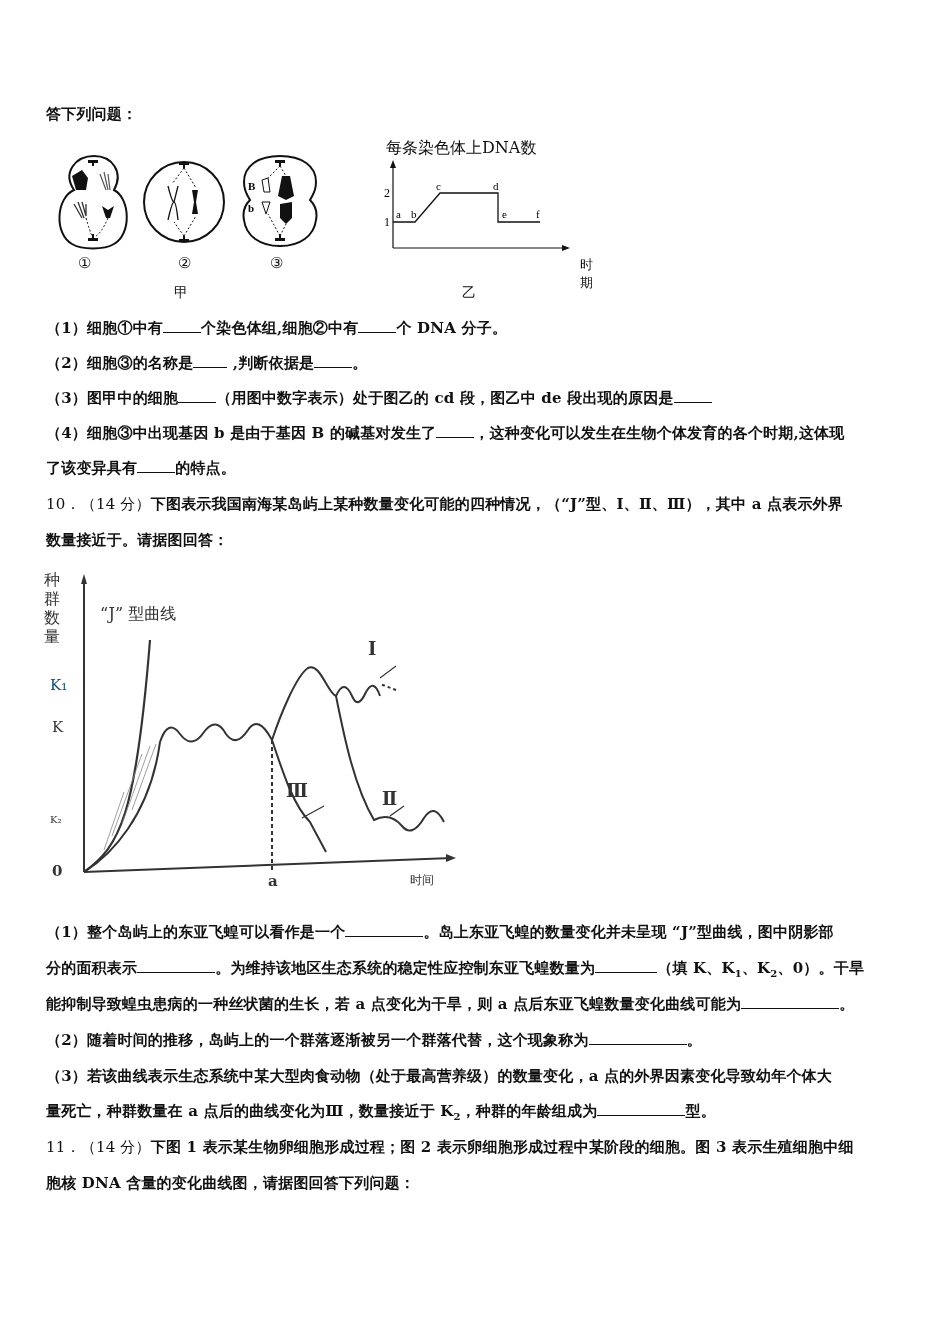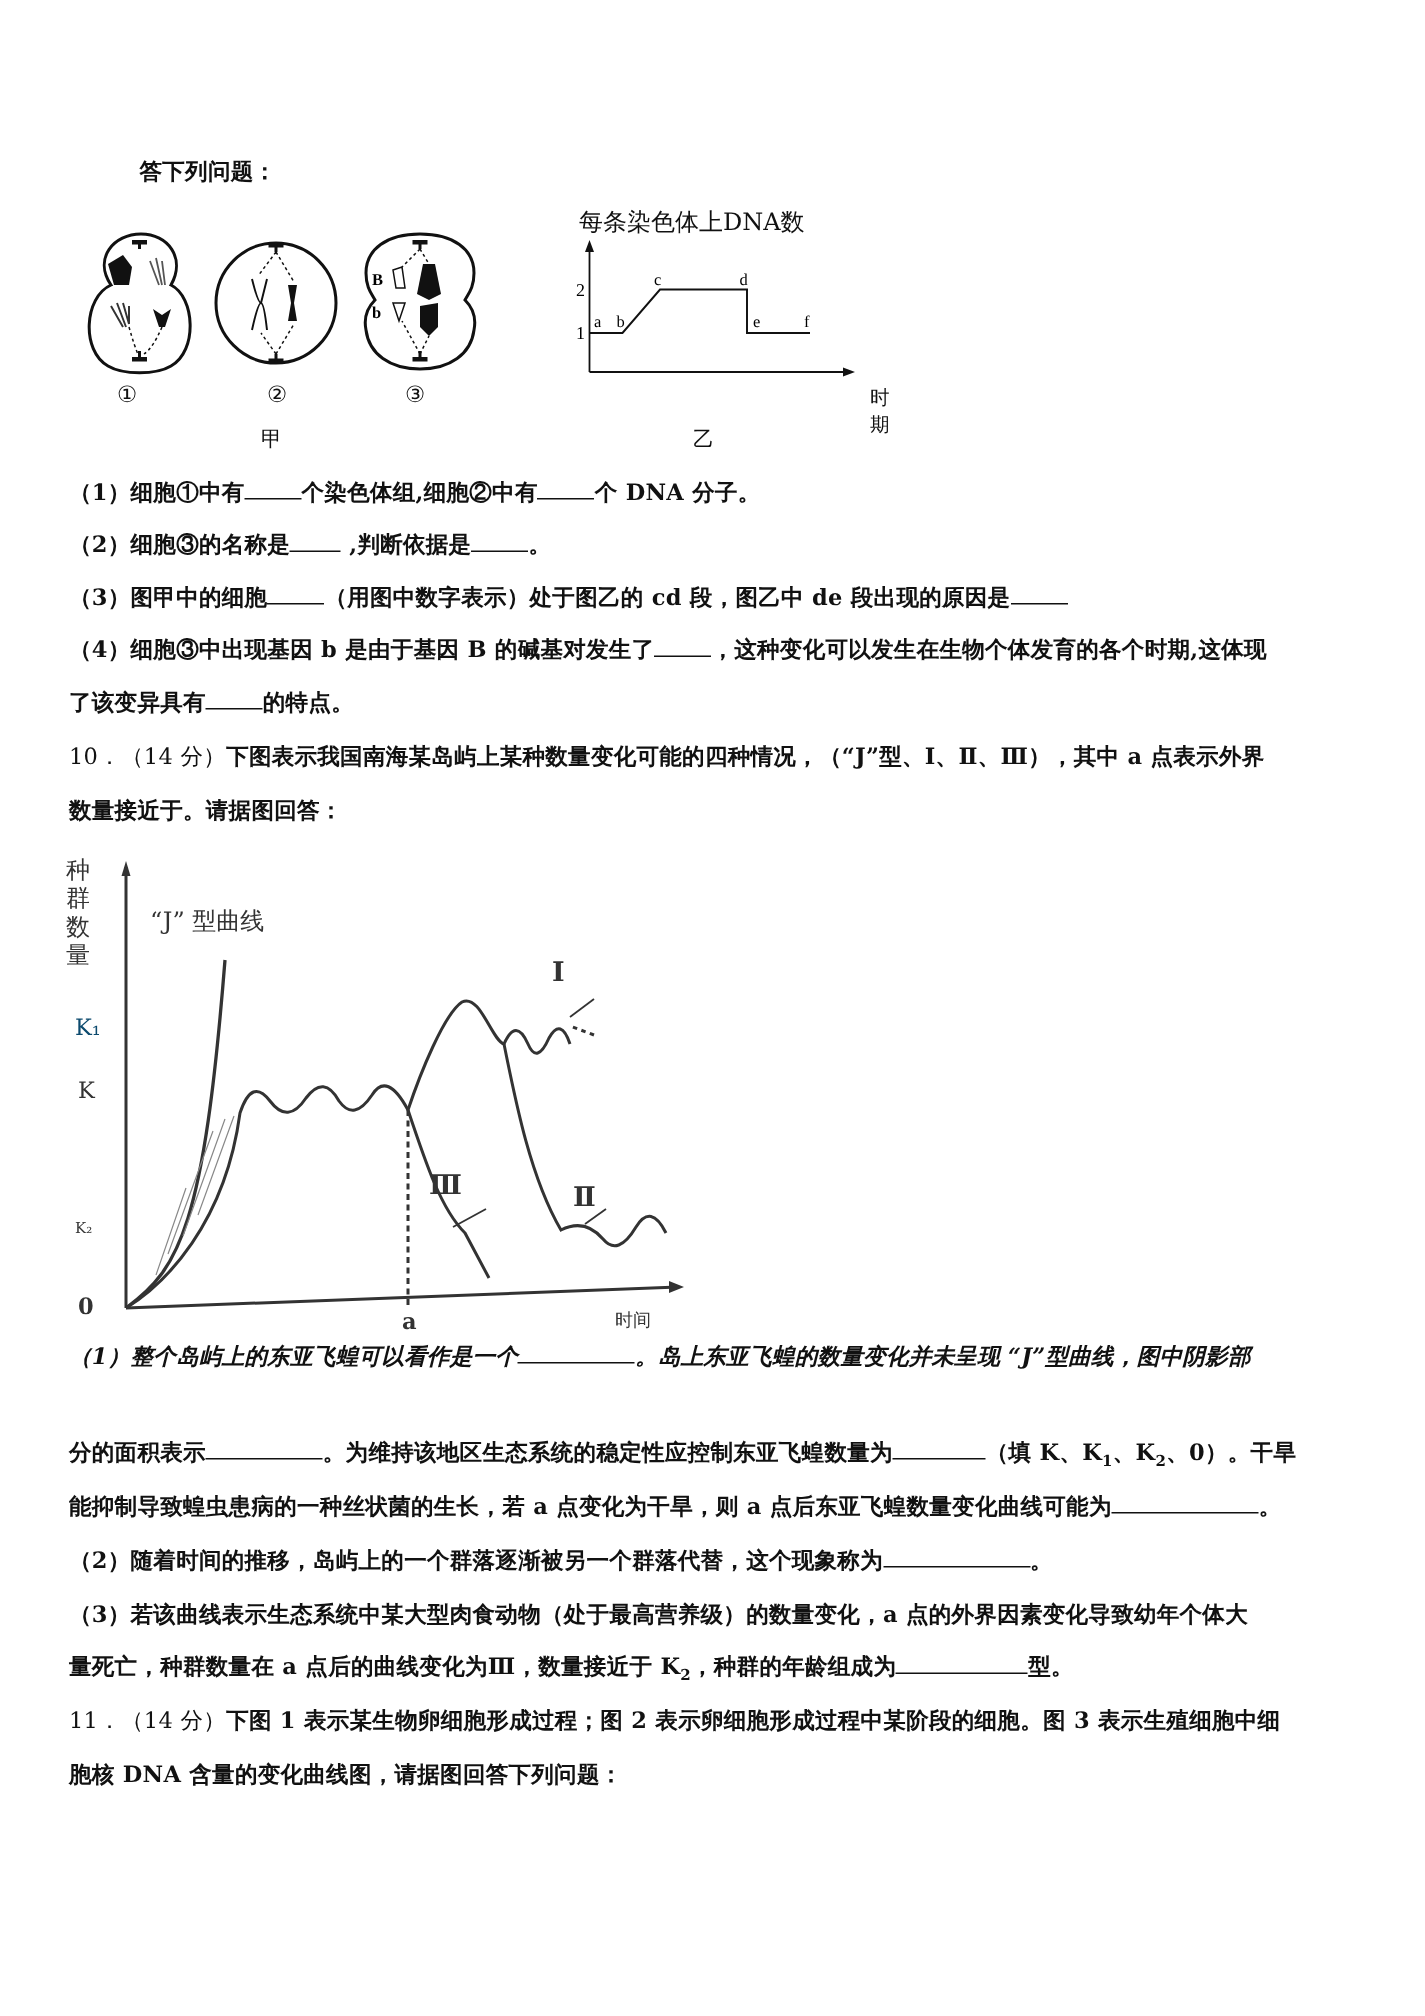--- a/index.html
+++ b/index.html
@@ -14,21 +14,21 @@
     }
     .blank { display: inline-block; border-bottom: 1.3px solid #111; height: 14px; vertical-align: baseline; }
     .b5 { width: 38px; } .b4 { width: 34px; } .b8 { width: 78px; } .b7 { width: 62px; } .b10 { width: 98px; } .b9 { width: 88px; }
     .fig { position: absolute; }
     .cap { position: absolute; font-size: 14px; }
     .sub { font-size: 10px; vertical-align: sub; }
   </style>
 </head>
 <body>
 
-<div class="line" style="top:104px;margin-left:47px;">答下列问题：</div>
+<div class="line" style="top:104px;">答下列问题：</div>
 
 <div class="fig" style="left:46px; top:148px; width:300px; height:160px;">
   <svg width="300" height="160">
 
     <g transform="translate(6,4)">
       <path d="M22,38 C10,20 24,4 42,4 C60,4 72,20 62,38 C78,46 80,82 62,92 C52,98 30,98 20,92 C2,82 4,46 22,38 Z" fill="none" stroke="#111" stroke-width="2"></path>
       <rect x="36" y="8" width="10" height="3" fill="#111"></rect>
         <rect x="40" y="8" width="2" height="6" fill="#111"></rect>
       <rect x="36" y="86" width="10" height="3" fill="#111"></rect>
         <rect x="40" y="82" width="2" height="6" fill="#111"></rect>
@@ -150,21 +150,21 @@
   <div class="cap" style="left:12px; top:152px; font-size:15px; color:#333;">K</div>
   <div class="cap" style="left:10px; top:248px; font-size:10px; color:#333;">K₂</div>
   <div class="cap" style="left:12px; top:296px; font-size:15px; font-weight:bold; color:#333;">0</div>
   <div class="cap" style="left:228px; top:306px; font-size:15px; font-weight:bold; color:#333;">a</div>
   <div class="cap" style="left:370px; top:306px; font-size:12px; color:#333;">时间</div>
   <div class="cap" style="left:328px; top:72px; font-size:18px; font-weight:bold; color:#333;">Ⅰ</div>
   <div class="cap" style="left:342px; top:222px; font-size:18px; font-weight:bold; color:#333;">Ⅱ</div>
   <div class="cap" style="left:246px; top:214px; font-size:18px; font-weight:bold; color:#333;">Ⅲ</div>
 </div>
 
-<div class="line" style="top:894px;font-style:italic;">
+<div class="line" style="top:922px;">
   <span>（1）整个岛屿上的东亚飞蝗可以看作是一个</span><span class="blank b8"></span><span>。岛上东亚飞蝗的数量变化并未呈现 “J”型曲线，图中阴影部</span>
 </div>
 <div class="line" style="top:958px;">
   <span>分的面积表示</span><span class="blank b8"></span><span>。为维持该地区生态系统的稳定性应控制东亚飞蝗数量为</span><span class="blank b7"></span><span>（填 K、K</span><span class="sub">1</span><span>、K</span><span class="sub">2</span><span>、0）。干旱</span>
 </div>
 <div class="line" style="top:994px;">
   <span>能抑制导致蝗虫患病的一种丝状菌的生长，若 a 点变化为干旱，则 a 点后东亚飞蝗数量变化曲线可能为</span><span class="blank b10"></span><span>。</span>
 </div>
 <div class="line" style="top:1030px;">
   <span>（2）随着时间的推移，岛屿上的一个群落逐渐被另一个群落代替，这个现象称为</span><span class="blank b10"></span><span>。</span>

